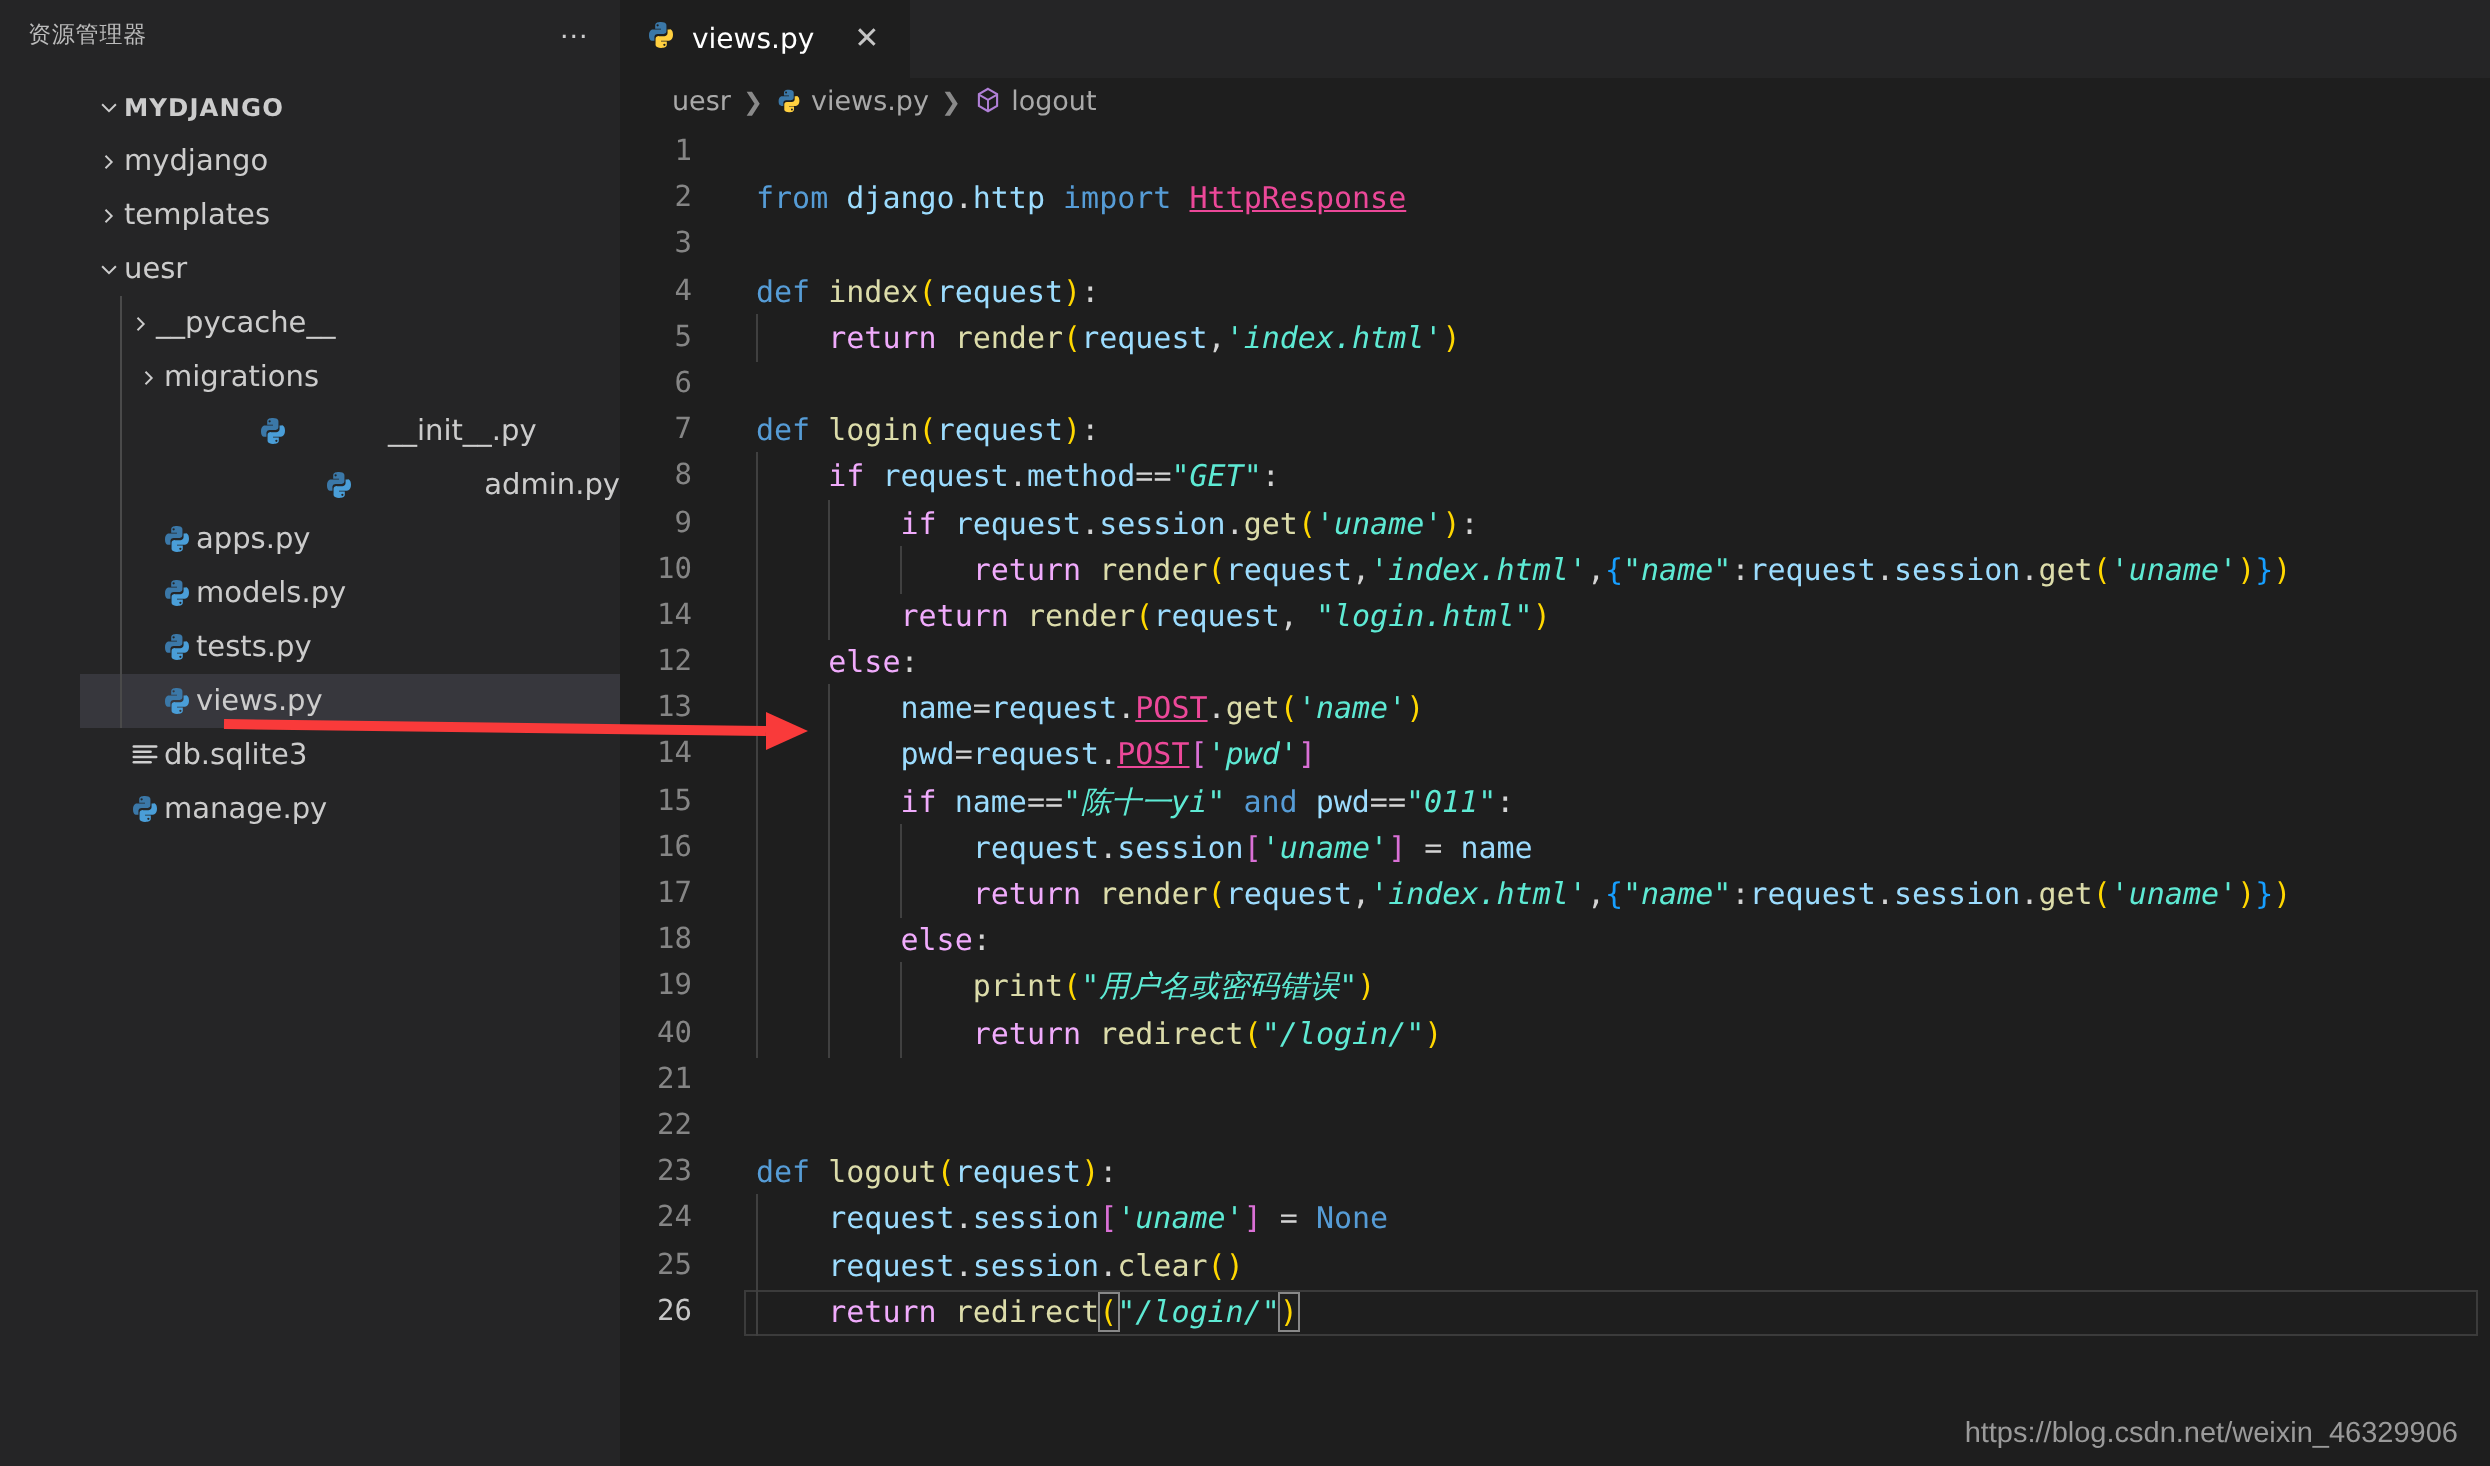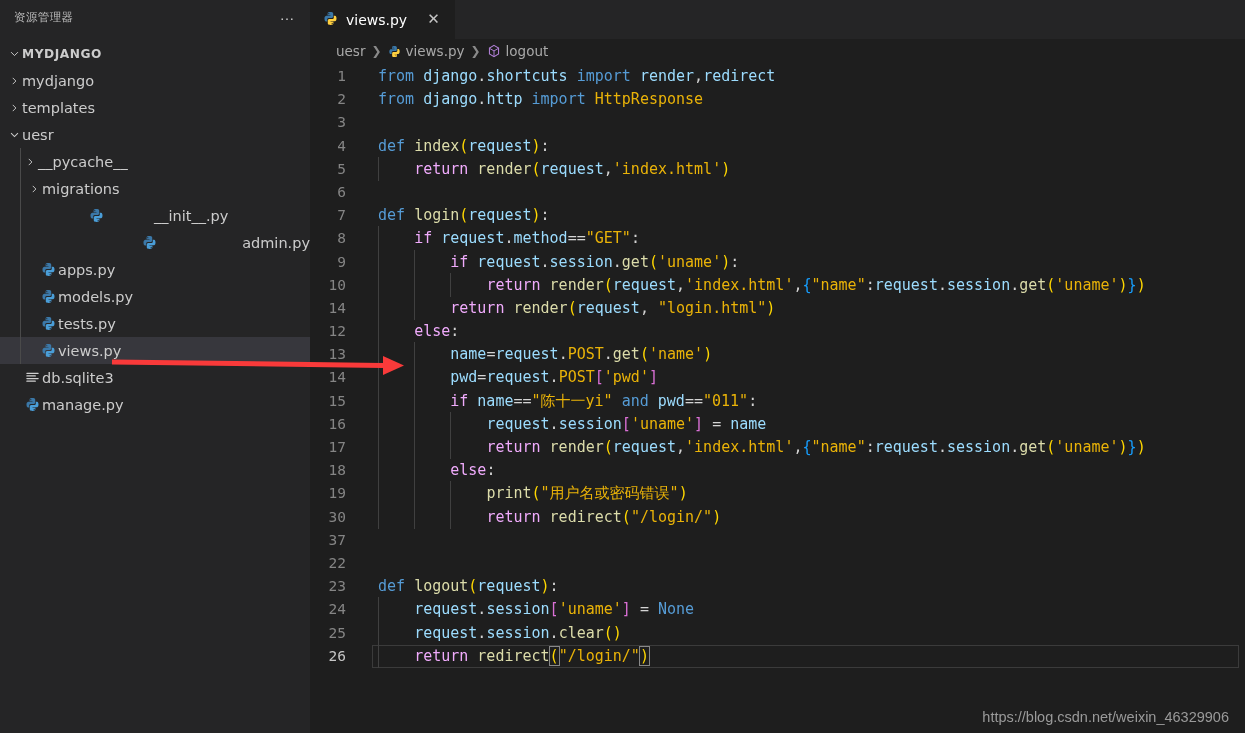--- a/index.html
+++ b/index.html
@@ -36,20 +36,21 @@
   }
   .tree { padding-top: 5px; }
   .row {
     height: 27px;
     display: flex; align-items: center;
     font-size: 14.5px;
     color: #cccccc;
     position: relative;
     white-space: nowrap;
     cursor: pointer;
+    margin-left: 40px;
   }
   .row.selected { background: #37373d; }
   .row .twisty {
     width: 16px; flex: 0 0 16px;
     color: #cccccc; font-size: 11px;
     display: flex; align-items: center; justify-content: center;
   }
   .row .label { font-family: "DejaVu Sans", sans-serif; }
   .row.root .label { font-weight: bold; font-size: 12.2px; letter-spacing: .55px; }
   .fi { width: 20px; flex: 0 0 20px; display: flex; align-items: center; justify-content: center; }
@@ -118,23 +119,23 @@
     color: #858585; font-size: 14.5px;
   }
   .cl.active .ln { color: #c6c6c6; }
   .code-text { position: relative; padding-left: 12px; }
   .ind { position: absolute; top: -1px; width: 1px; height: 24px; background: #404040; }
 
   
   .kw   { color: #f0abfc; }
   .kw2  { color: #569cd6; }
   .fn   { color: #dcdcaa; }
-  .cls  { color: #eab308; }
+  .cls  { color: #ec4899; text-decoration: underline; }
   .var  { color: #9cdcfe; }
-  .str  { color: #eab308; }
+  .str  { color: #5eead4; font-style: italic; }
   .op   { color: #d4d4d4; }
   .br1  { color: #ffd700; }
   .br2  { color: #da70d6; }
   .br3  { color: #179fff; }
   .bmatch { outline: 1px solid #888888; }
 
   
   #arrow { position: absolute; left: 0; top: 0; width: 1245px; height: 733px; pointer-events: none; }
 
   
@@ -339,41 +340,41 @@
           <svg width="14" height="14" viewBox="0 0 16 16" style="vertical-align:-2px">
             <path d="M8 1.6l5.2 3v6.8L8 14.4l-5.2-3V4.6z" fill="none" stroke="#b180d7" stroke-width="1.2"></path>
             <path d="M8 7.9l5.2-3M8 7.9l-5.2-3M8 7.9v6.5" fill="none" stroke="#b180d7" stroke-width="1.1"></path>
           </svg>
         </span>
         <span>logout</span>
       </span>
     </div>
 
     <div id="code">
-        <div class="cl"><span class="ln">1</span><span class="code-text"><span class="kw2">from</span> <span class="var">django</span><span class="op">.</span><span class="var">shortcuts</span> <span class="kw2">import</span> <span class="var">render</span><span class="op">,</span><span class="var">redirect</span></span></div>
+        <div class="cl"><span class="ln">1</span></div>
         <div class="cl"><span class="ln">2</span><span class="code-text"><span class="kw2">from</span> <span class="var">django</span><span class="op">.</span><span class="var">http</span> <span class="kw2">import</span> <span class="cls">HttpResponse</span></span></div>
         <div class="cl"><span class="ln">3</span><span class="code-text"></span></div>
         <div class="cl"><span class="ln">4</span><span class="code-text"><span class="kw2">def</span> <span class="fn">index</span><span class="br1">(</span><span class="var">request</span><span class="br1">)</span><span class="op">:</span></span></div>
         <div class="cl"><span class="ln">5</span><span class="code-text"><span class="ind" style="left:12px"></span>    <span class="kw">return</span> <span class="fn">render</span><span class="br1">(</span><span class="var">request</span><span class="op">,</span><span class="str">'index.html'</span><span class="br1">)</span></span></div>
         <div class="cl"><span class="ln">6</span><span class="code-text"></span></div>
         <div class="cl"><span class="ln">7</span><span class="code-text"><span class="kw2">def</span> <span class="fn">login</span><span class="br1">(</span><span class="var">request</span><span class="br1">)</span><span class="op">:</span></span></div>
         <div class="cl"><span class="ln">8</span><span class="code-text"><span class="ind" style="left:12px"></span>    <span class="kw">if</span> <span class="var">request</span><span class="op">.</span><span class="var">method</span><span class="op">=</span><span class="op">=</span><span class="str">"GET"</span><span class="op">:</span></span></div>
         <div class="cl"><span class="ln">9</span><span class="code-text"><span class="ind" style="left:12px"></span><span class="ind" style="left:48.12px"></span>        <span class="kw">if</span> <span class="var">request</span><span class="op">.</span><span class="var">session</span><span class="op">.</span><span class="fn">get</span><span class="br1">(</span><span class="str">'uname'</span><span class="br1">)</span><span class="op">:</span></span></div>
         <div class="cl"><span class="ln">10</span><span class="code-text"><span class="ind" style="left:12px"></span><span class="ind" style="left:48.12px"></span><span class="ind" style="left:84.24px"></span>            <span class="kw">return</span> <span class="fn">render</span><span class="br1">(</span><span class="var">request</span><span class="op">,</span><span class="str">'index.html'</span><span class="op">,</span><span class="br3">{</span><span class="str">"name"</span><span class="op">:</span><span class="var">request</span><span class="op">.</span><span class="var">session</span><span class="op">.</span><span class="fn">get</span><span class="br1">(</span><span class="str">'uname'</span><span class="br1">)</span><span class="br3">}</span><span class="br1">)</span></span></div>
         <div class="cl"><span class="ln">14</span><span class="code-text"><span class="ind" style="left:12px"></span><span class="ind" style="left:48.12px"></span>        <span class="kw">return</span> <span class="fn">render</span><span class="br1">(</span><span class="var">request</span><span class="op">,</span> <span class="str">"login.html"</span><span class="br1">)</span></span></div>
         <div class="cl"><span class="ln">12</span><span class="code-text"><span class="ind" style="left:12px"></span>    <span class="kw">else</span><span class="op">:</span></span></div>
         <div class="cl"><span class="ln">13</span><span class="code-text"><span class="ind" style="left:12px"></span><span class="ind" style="left:48.12px"></span>        <span class="var">name</span><span class="op">=</span><span class="var">request</span><span class="op">.</span><span class="cls">POST</span><span class="op">.</span><span class="fn">get</span><span class="br1">(</span><span class="str">'name'</span><span class="br1">)</span></span></div>
         <div class="cl"><span class="ln">14</span><span class="code-text"><span class="ind" style="left:12px"></span><span class="ind" style="left:48.12px"></span>        <span class="var">pwd</span><span class="op">=</span><span class="var">request</span><span class="op">.</span><span class="cls">POST</span><span class="br2">[</span><span class="str">'pwd'</span><span class="br2">]</span></span></div>
         <div class="cl"><span class="ln">15</span><span class="code-text"><span class="ind" style="left:12px"></span><span class="ind" style="left:48.12px"></span>        <span class="kw">if</span> <span class="var">name</span><span class="op">=</span><span class="op">=</span><span class="str">"陈十一yi"</span> <span class="kw2">and</span> <span class="var">pwd</span><span class="op">=</span><span class="op">=</span><span class="str">"011"</span><span class="op">:</span></span></div>
         <div class="cl"><span class="ln">16</span><span class="code-text"><span class="ind" style="left:12px"></span><span class="ind" style="left:48.12px"></span><span class="ind" style="left:84.24px"></span>            <span class="var">request</span><span class="op">.</span><span class="var">session</span><span class="br2">[</span><span class="str">'uname'</span><span class="br2">]</span> <span class="op">=</span> <span class="var">name</span></span></div>
         <div class="cl"><span class="ln">17</span><span class="code-text"><span class="ind" style="left:12px"></span><span class="ind" style="left:48.12px"></span><span class="ind" style="left:84.24px"></span>            <span class="kw">return</span> <span class="fn">render</span><span class="br1">(</span><span class="var">request</span><span class="op">,</span><span class="str">'index.html'</span><span class="op">,</span><span class="br3">{</span><span class="str">"name"</span><span class="op">:</span><span class="var">request</span><span class="op">.</span><span class="var">session</span><span class="op">.</span><span class="fn">get</span><span class="br1">(</span><span class="str">'uname'</span><span class="br1">)</span><span class="br3">}</span><span class="br1">)</span></span></div>
         <div class="cl"><span class="ln">18</span><span class="code-text"><span class="ind" style="left:12px"></span><span class="ind" style="left:48.12px"></span>        <span class="kw">else</span><span class="op">:</span></span></div>
         <div class="cl"><span class="ln">19</span><span class="code-text"><span class="ind" style="left:12px"></span><span class="ind" style="left:48.12px"></span><span class="ind" style="left:84.24px"></span>            <span class="fn">print</span><span class="br1">(</span><span class="str">"用户名或密码错误"</span><span class="br1">)</span></span></div>
-        <div class="cl"><span class="ln">30</span><span class="code-text"><span class="ind" style="left:12px"></span><span class="ind" style="left:48.12px"></span><span class="ind" style="left:84.24px"></span>            <span class="kw">return</span> <span class="fn">redirect</span><span class="br1">(</span><span class="str">"/login/"</span><span class="br1">)</span></span></div>
-        <div class="cl"><span class="ln">37</span><span class="code-text"></span></div>
+        <div class="cl"><span class="ln">40</span><span class="code-text"><span class="ind" style="left:12px"></span><span class="ind" style="left:48.12px"></span><span class="ind" style="left:84.24px"></span>            <span class="kw">return</span> <span class="fn">redirect</span><span class="br1">(</span><span class="str">"/login/"</span><span class="br1">)</span></span></div>
+        <div class="cl"><span class="ln">21</span><span class="code-text"></span></div>
         <div class="cl"><span class="ln">22</span><span class="code-text"></span></div>
         <div class="cl"><span class="ln">23</span><span class="code-text"><span class="kw2">def</span> <span class="fn">logout</span><span class="br1">(</span><span class="var">request</span><span class="br1">)</span><span class="op">:</span></span></div>
         <div class="cl"><span class="ln">24</span><span class="code-text"><span class="ind" style="left:12px"></span>    <span class="var">request</span><span class="op">.</span><span class="var">session</span><span class="br2">[</span><span class="str">'uname'</span><span class="br2">]</span> <span class="op">=</span> <span class="kw2">None</span></span></div>
         <div class="cl"><span class="ln">25</span><span class="code-text"><span class="ind" style="left:12px"></span>    <span class="var">request</span><span class="op">.</span><span class="var">session</span><span class="op">.</span><span class="fn">clear</span><span class="br1">(</span><span class="br1">)</span></span></div>
         <div class="cl active"><span class="ln">26</span><span class="code-text"><span class="ind" style="left:12px"></span>    <span class="kw">return</span> <span class="fn">redirect</span><span class="br1 bmatch">(</span><span class="str">"/login/"</span><span class="br1 bmatch">)</span></span></div>
       </div>
 
     <div id="watermark">https://blog.csdn.net/weixin_46329906</div>
   </div>
 

